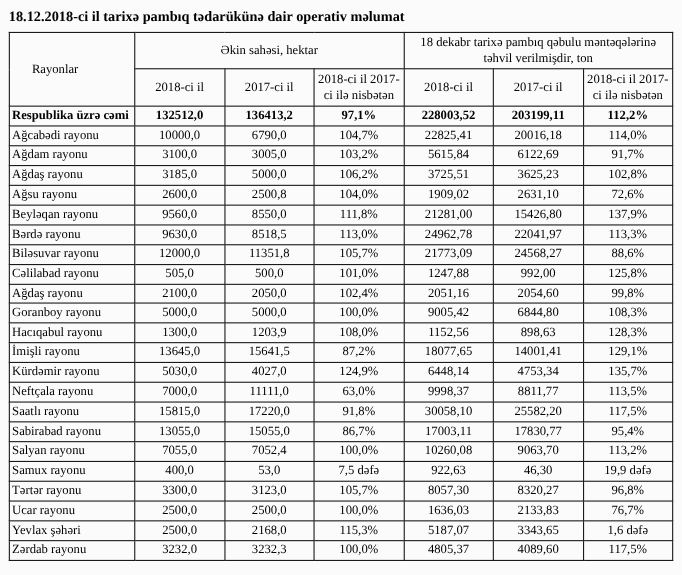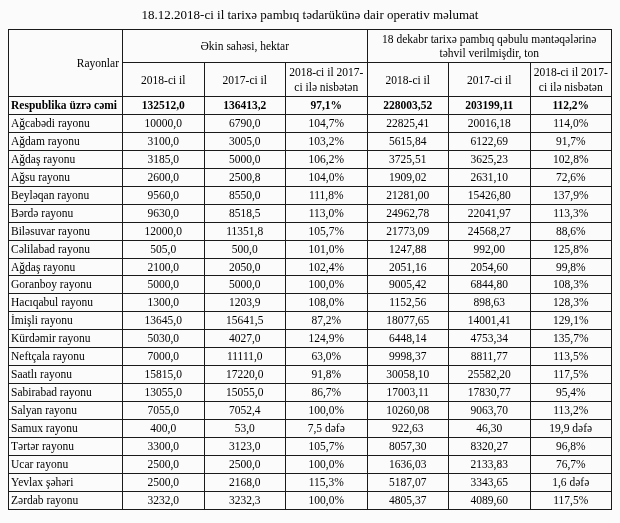--- a/index.html
+++ b/index.html
@@ -10,22 +10,22 @@
   body {
     width: 620px;
     height: 523px;
     box-sizing: border-box;
     padding: 5px 8px 0 8px;
     font-family: "Liberation Serif", serif;
     color: #000;
     overflow: hidden;
   }
   .title {
-    text-align: center;
-    font-weight: normal;
+    text-align: left;
+    font-weight: bold;
     font-size: 13px;
     margin: 2px 0 6px 0;
     line-height: 1.2;
   }
   table {
     border-collapse: collapse;
     width: 100%;
     font-size: 11.5px;
     table-layout: fixed;
     border: 1.5px solid #000;
@@ -34,22 +34,22 @@
     border: 1px solid #1a1a1a;
     vertical-align: middle;
   }
   thead th {
     font-weight: normal;
     text-align: center;
     padding: 2px 3px;
     line-height: 1.25;
   }
   th.rayonlar {
-    text-align: right;
-    padding-left: 6px;
+    text-align: left;
+    padding-left: 20px;
   }
   tbody td {
     padding: 1px 2px;
     line-height: 1.3;
   }
   td.region {
     text-align: left;
     padding-left: 2px;
   }
   td.num {

